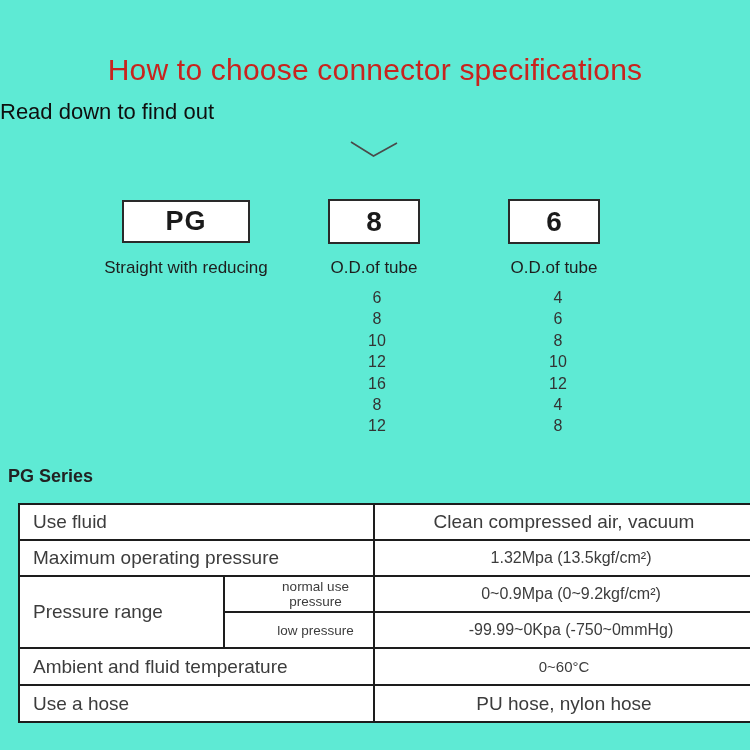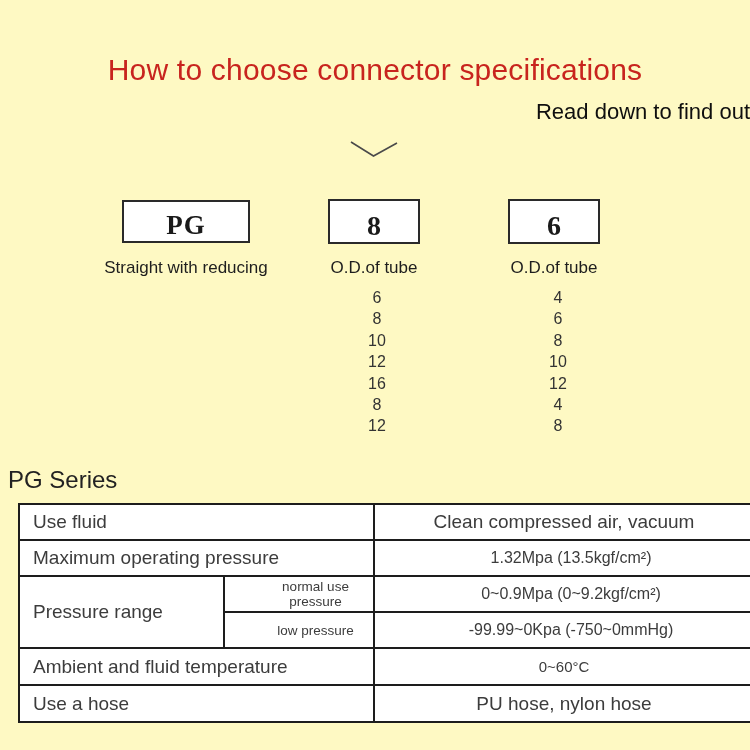--- a/index.html
+++ b/index.html
@@ -2,54 +2,53 @@
 <html><head>
 <meta charset="utf-8">
 <style>
   * { margin: 0; padding: 0; box-sizing: border-box; }
   html, body { background: #ffffff; }
   body { font-family: "Liberation Sans", sans-serif; }
   .canvas {
     position: relative;
     width: 750px;
     height: 750px;
-    background: #fef9c3;
+    background: #5eead4;
     overflow: hidden;
   }
   .title {
     position: absolute;
     top: 53px; left: 0;
     width: 100%;
     text-align: center;
     font-size: 30px;
     letter-spacing: 0.2px;
     color: #c8241e;
   }
   .subtitle {
     position: absolute;
     top: 99px; left: 0;
     width: 100%;
-    text-align: right;
+    text-align: left;
     font-size: 22px;
     color: #0f0f0f;
   }
   .chevron {
     position: absolute;
     left: 350px; top: 139px;
   }
   .spec-box {
     position: absolute;
     border: 2px solid #2a2a2a;
     background: #ffffff;
     display: flex;
-    align-items: flex-end;
+    align-items: center;
     justify-content: center;
     font-weight: bold;
     color: #1a1a1a;
-    font-family: Liberation Serif, serif;
   }
   .box-pg { left: 122px; top: 200px; width: 128px; height: 43px; font-size: 27px; letter-spacing: 1px; }
   .box-8  { left: 328px; top: 199px; width: 92px;  height: 45px; font-size: 28px; }
   .box-6  { left: 508px; top: 199px; width: 92px;  height: 45px; font-size: 28px; }
   .box-label {
     position: absolute;
     top: 258px;
     width: 220px;
     text-align: center;
     font-size: 17px;
@@ -65,22 +64,22 @@
     text-align: center;
     font-size: 16px;
     color: #333333;
     line-height: 21.4px;
   }
   .col-8 { left: 327px; }
   .col-6 { left: 508px; }
   .series-heading {
     position: absolute;
     left: 8px; top: 466px;
-    font-size: 24px;
-    font-weight: normal;
+    font-size: 18px;
+    font-weight: bold;
     color: #222222;
   }
   table.spec-table {
     position: absolute;
     left: 18px; top: 503px;
     width: 735px;
     border-collapse: collapse;
     table-layout: fixed;
     border-radius: 25px;
   }

